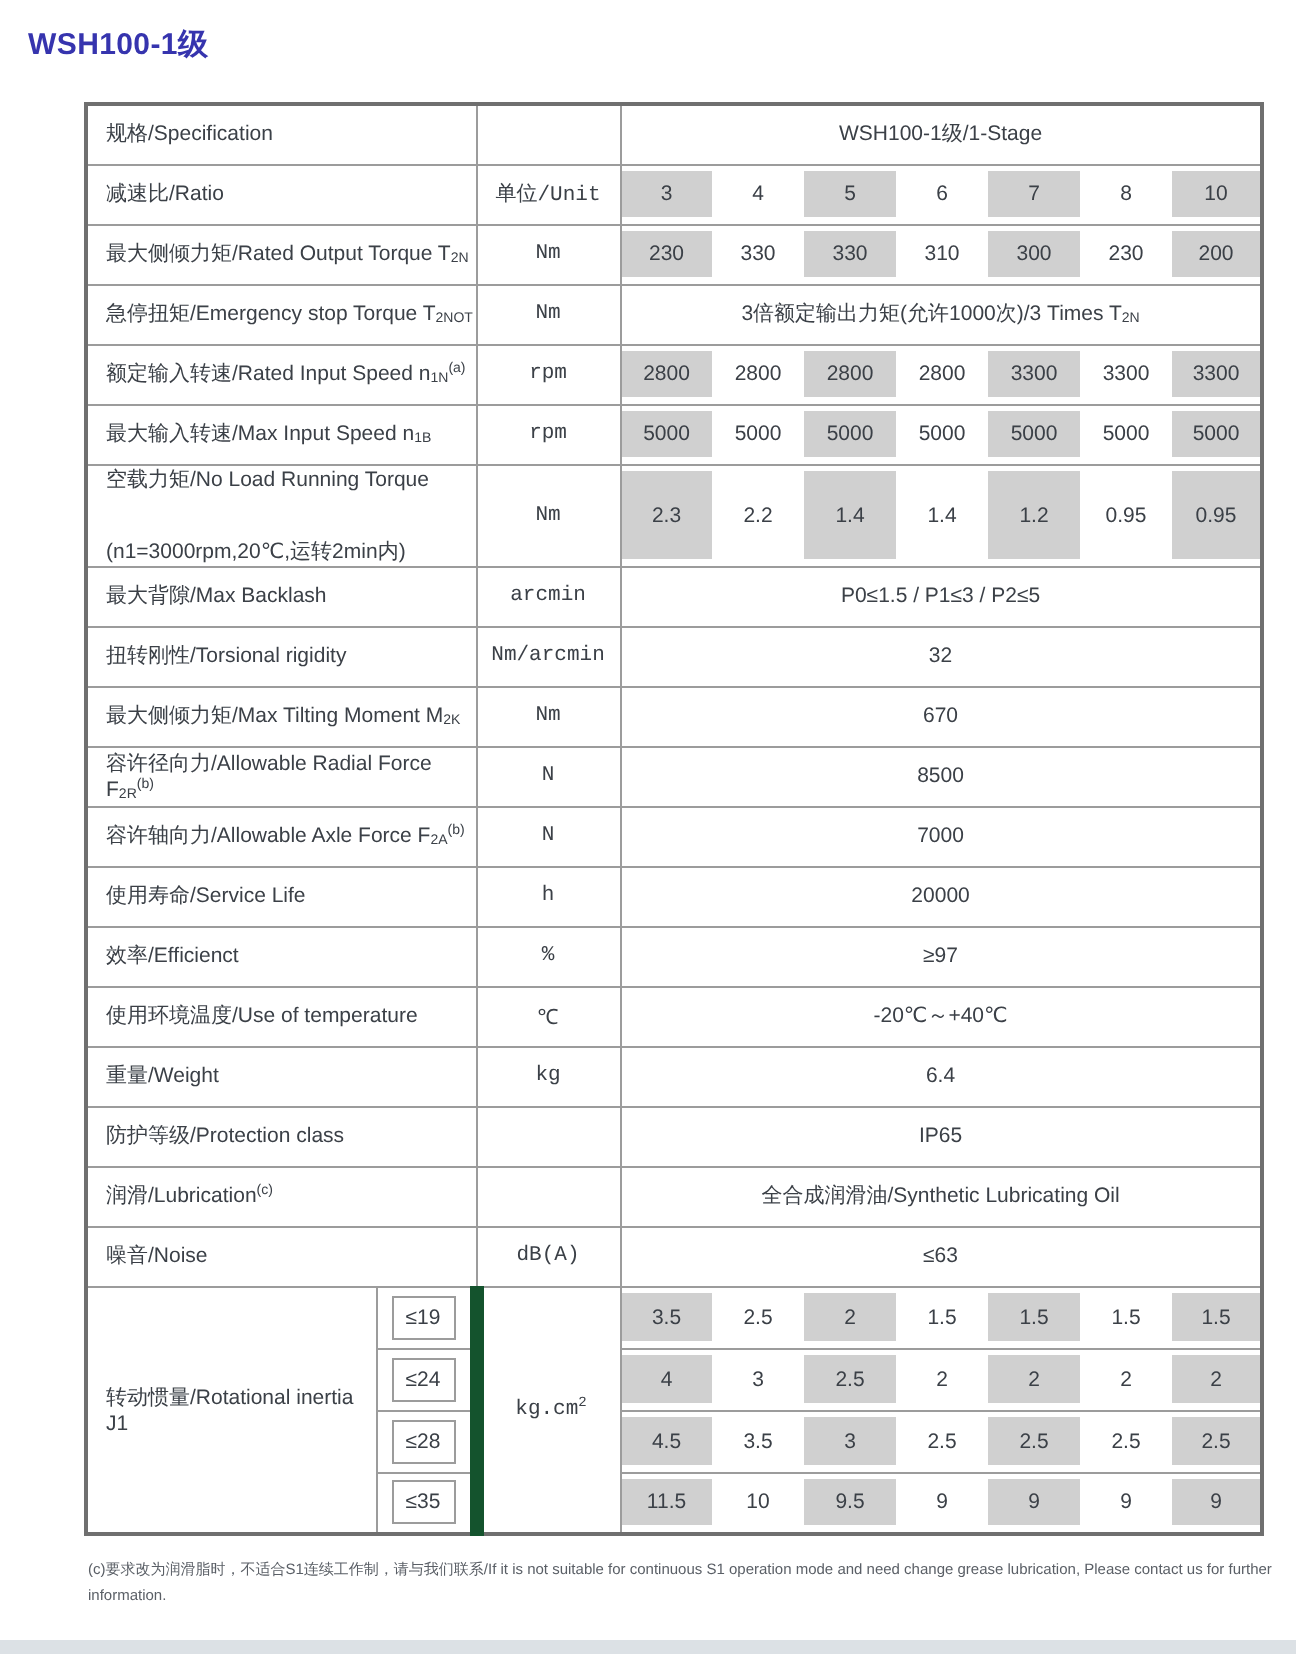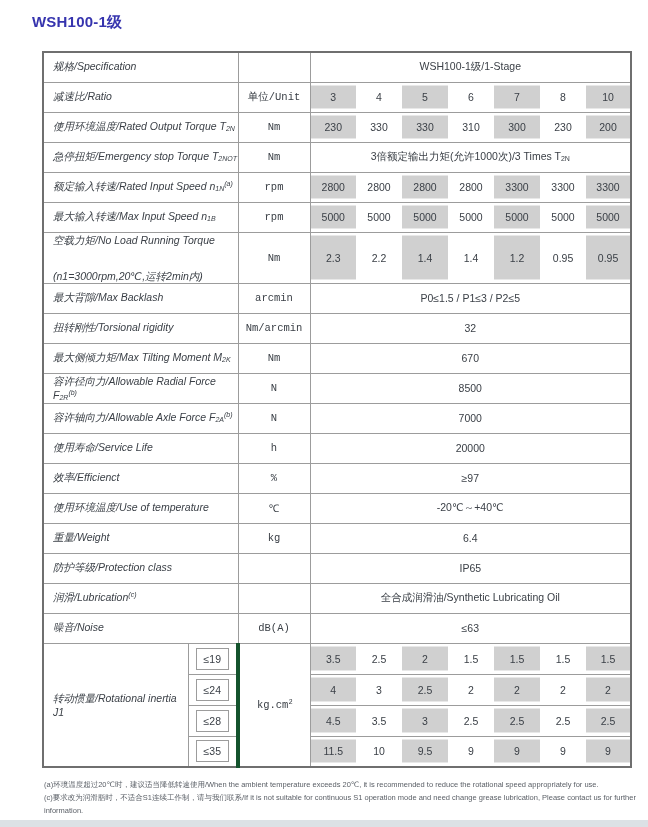--- a/index.html
+++ b/index.html
@@ -2,44 +2,44 @@
 <html><head>
 <meta charset="utf-8">
 <style>
   html,body { margin:0; padding:0; }
   body {
     width:648px; height:827px; background:#ffffff; position:relative;
     font-family:"Liberation Sans","DejaVu Sans",sans-serif;
     color:#3b4047; overflow:hidden;
   }
   .title {
-    position:absolute; left:32px; top:13px;
+    position:absolute; left:14px; top:13px;
     font-size:15px; font-weight:bold; color:#3634ae; letter-spacing:0.2px;
   }
   table.spec {
     position:absolute; left:42px; top:51px; width:588px;
     border-collapse:collapse; table-layout:fixed;
     border:2px solid #6f6f6f;
     font-size:10.5px; color:#3b4047;
   }
   td { padding:0; border-bottom:1px solid #9c9c9c; text-align:center; vertical-align:middle; }
   tr.r  { height:30px; }
   tr.rt { height:46px; }
   tr.ri { height:31px; }
-  td.lbl { text-align:left; padding-left:9px; border-right:1px solid #9c9c9c;font-style:italic; }
+  td.lbl { text-align:left; padding-left:9px; border-right:1px solid #9c9c9c; }
   td.unit { border-right:1px solid #9c9c9c;font-family:Liberation Mono, monospace; }
   td.val { }
   td.val.g {
     background:linear-gradient(to bottom,
       #ffffff 0px, #ffffff 3px,
       #d0d0d0 3px, #d0d0d0 calc(100% - 3px),
       #ffffff calc(100% - 3px), #ffffff 100%);
   }
   td.spanv { }
-  td.lim { border-right:4px solid #14532d; padding:0 4px; }
+  td.lim { border-right:7px solid #14532d; padding:0 4px; }
   .limbox { margin:3px 3px; border:1px solid #9c9c9c; background:#fff; padding:4px 0; }
   sub,sup { font-size:7px; line-height:0; }
   sub { vertical-align:-1px; }
   sup { vertical-align:4px; }
   .l2 { display:block; line-height:13px;margin-top:23px; }
   .ln1 { line-height:14px; display:block; }
   .footnotes {
     position:absolute; left:44px; top:778px; width:592px;
     font-size:7.5px; line-height:13px; color:#5a5f66;
   }
@@ -80,21 +80,21 @@
     <td class="val g">3</td>
     <td class="val">4</td>
     <td class="val g">5</td>
     <td class="val">6</td>
     <td class="val g">7</td>
     <td class="val">8</td>
     <td class="val g">10</td>
   </tr>
 
   <tr class="r">
-    <td class="lbl" colspan="2"><span>使用环境温度/Rated Output Torque T</span><sub>2N</sub></td>
+    <td class="lbl" colspan="2"><span>最大侧倾力矩/Rated Output Torque T</span><sub>2N</sub></td>
     <td class="unit"><span>Nm</span></td>
     <td class="val g">230</td>
     <td class="val">330</td>
     <td class="val g">330</td>
     <td class="val">310</td>
     <td class="val g">300</td>
     <td class="val">230</td>
     <td class="val g">200</td>
   </tr>
 
@@ -262,17 +262,16 @@
     <td class="val g">9.5</td>
     <td class="val">9</td>
     <td class="val g">9</td>
     <td class="val">9</td>
     <td class="val g">9</td>
   </tr>
 </tbody>
   </table>
 
 <div class="footnotes">
-  <div>(a)环境温度超过20℃时，建议适当降低转速使用/When the ambient temperature exceeds 20℃, it is recommended to reduce the rotational speed appropriately for use.</div>
   <div>(c)要求改为润滑脂时，不适合S1连续工作制，请与我们联系/If it is not suitable for continuous S1 operation mode and need change grease lubrication, Please contact us for further information.</div>
 </div>
 
 <div class="strip"></div>
 
 </body></html>

